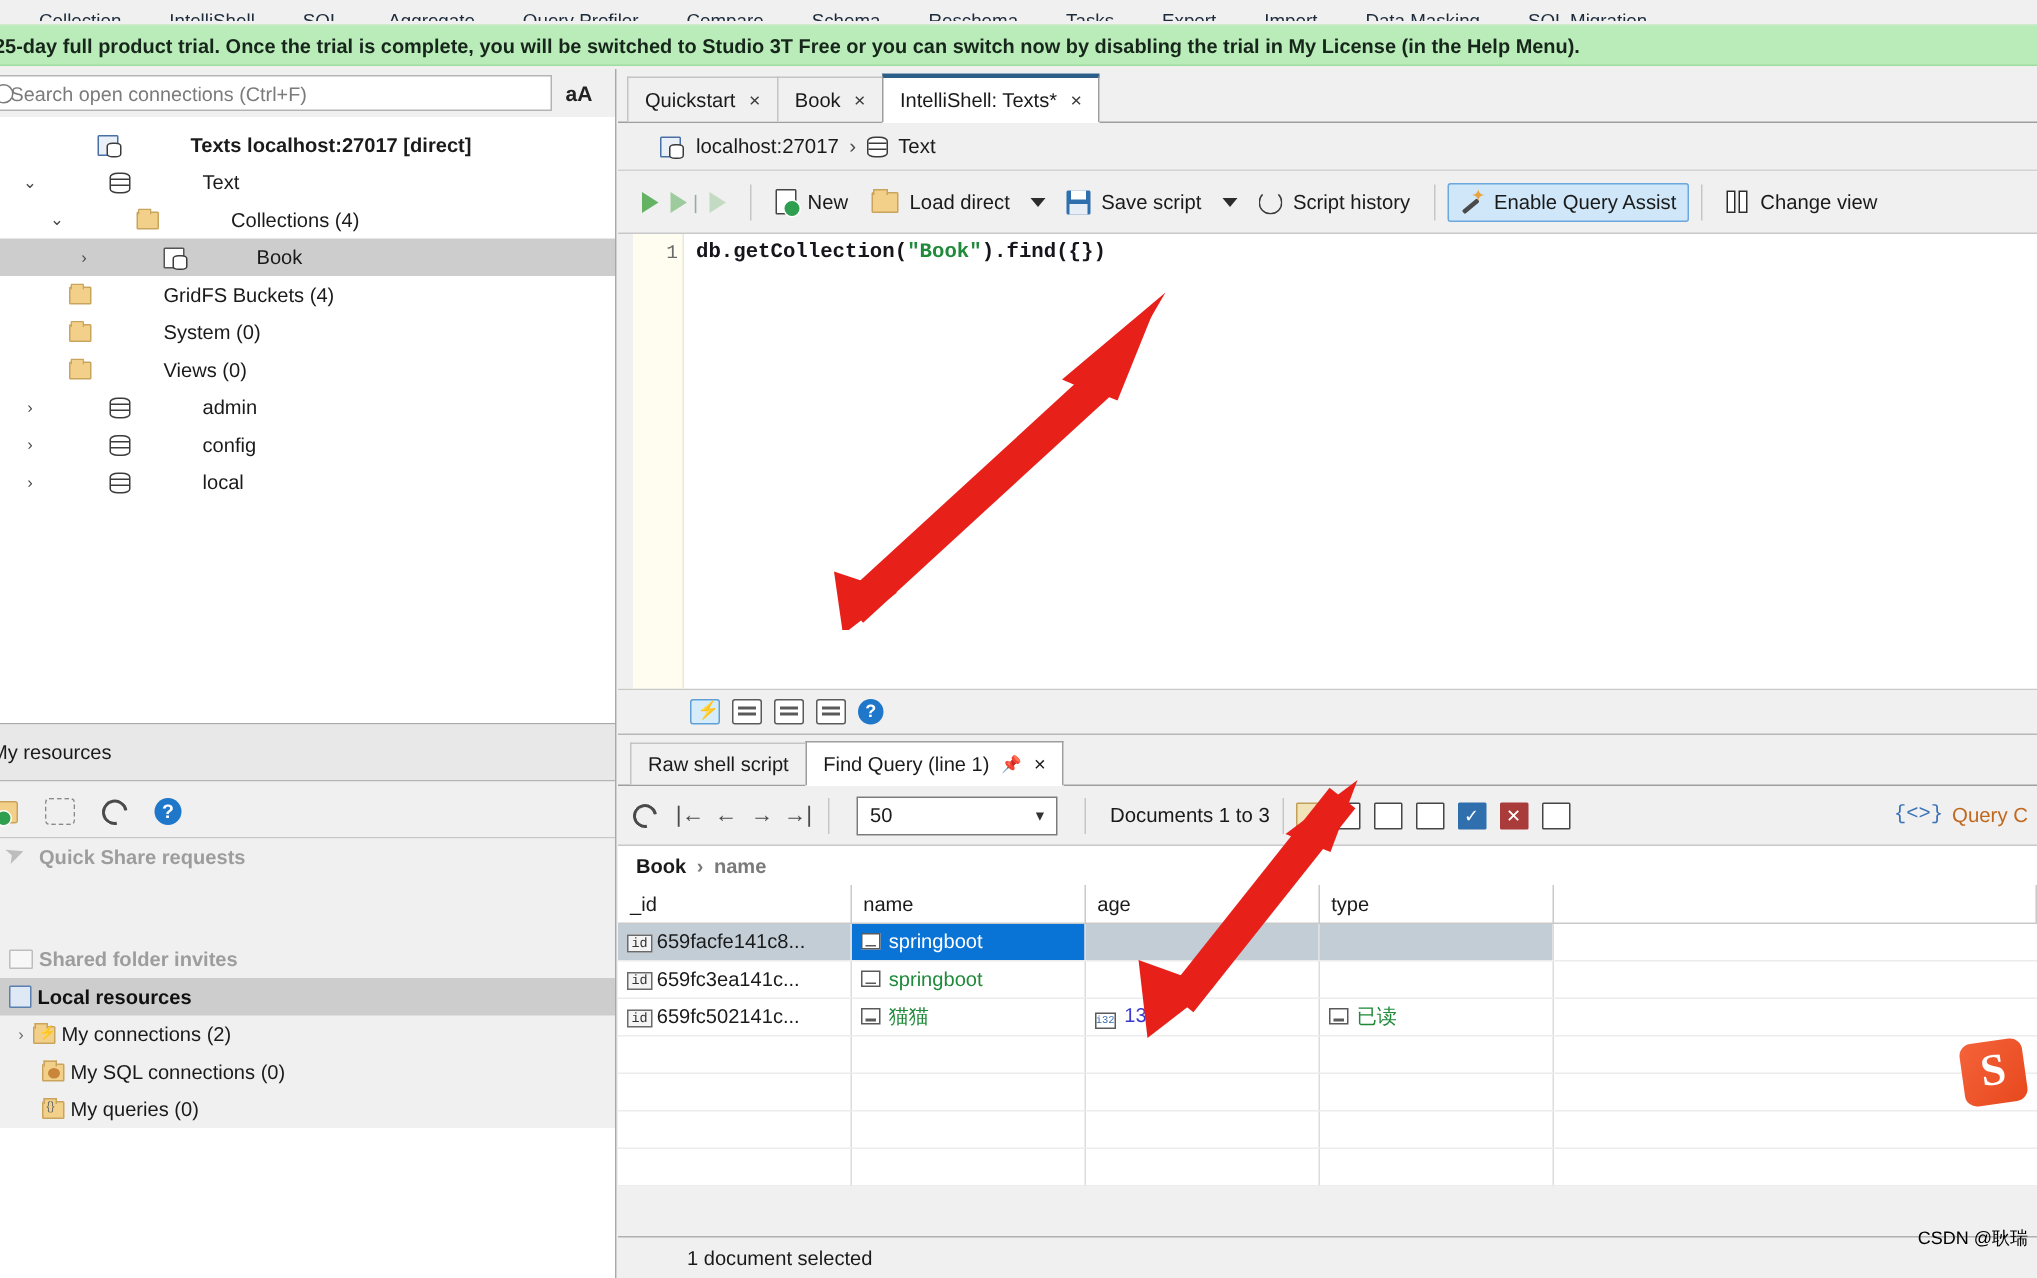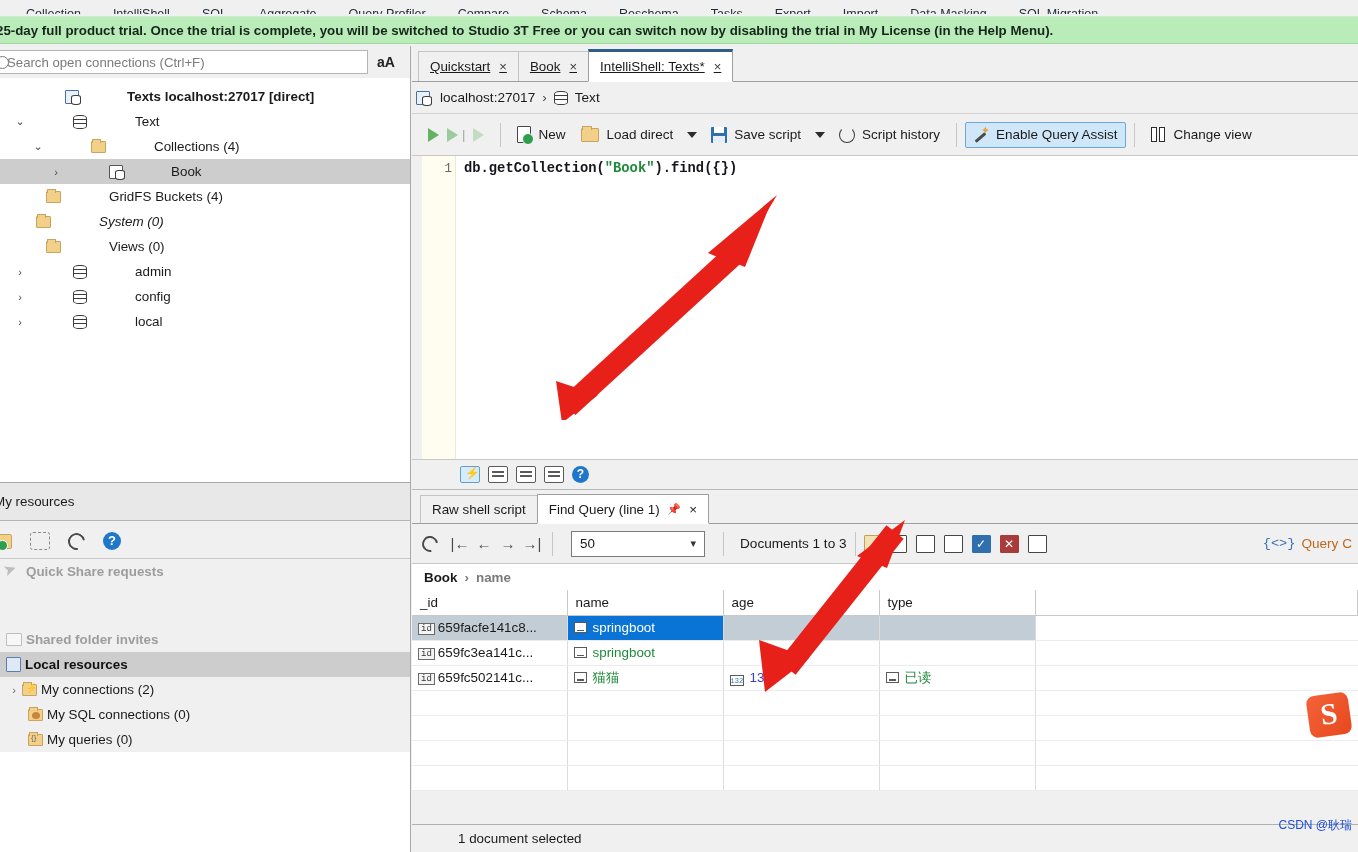--- a/index.html
+++ b/index.html
@@ -170,40 +170,39 @@
   
   .main {
     position: absolute; left: 412px; top: 46px; width: 946px; height: 806px;
     background: #f0f0f0;
   }
   
   .etabs {
     height: 36px; display: flex; align-items: flex-end;
     background: #f0f0f0; padding-left: 6px;
     border-bottom: 1px solid #9e9e9e;
-    text-decoration: underline;
   }
   .etab {
     height: 30px; display: flex; align-items: center; gap: 9px;
     padding: 0 11px; font-size: 13.4px;
     background: #f0f0f0;
     border: 1px solid #c4c4c4; border-bottom: none;
     margin-right: -1px;
   }
   .etab .x { color: #3a3a3a; font-size: 13px; cursor: pointer; }
   .etab.active {
     background: #fff; border: 1px solid #9e9e9e; border-top: 3px solid #2b5f87;
     border-bottom: 1px solid #fff; height: 33px; margin-bottom: -1px;
     font-weight: normal;
   }
 
   
   .crumb {
     height: 32px; background: #f0f0f0; display: flex; align-items: center;
-    gap: 7px; padding-left: 4px; font-size: 13.6px;
+    gap: 7px; padding-left: 28px; font-size: 13.6px;
     border-bottom: 1px solid #d2d2d2;
   }
   .crumb .gt { color: #4a4a4a; }
 
   
   .toolbar {
     height: 42px; background: #f0f0f0; display: flex; align-items: center;
     padding-left: 8px; gap: 0px; border-bottom: 1px solid #c8c8c8;
     overflow: hidden; white-space: nowrap;
   }
@@ -347,21 +346,21 @@
   
   .sogou {
     position:absolute; right: 8px; top: 648px; width: 42px; height: 42px;
     background: linear-gradient(135deg,#f4633a,#e8481d);
     border-radius: 8px; transform: rotate(-8deg);
     color:#fff; font-weight:bold; font-size:30px; text-align:center; line-height:40px;
     font-family:"Liberation Serif", serif;
   }
   
   .watermark {
-    position:absolute; right: 6px; bottom: 18px; font-size: 12px; color:#1d4ed8;
+    position:absolute; right: 6px; bottom: 18px; font-size: 12px; color:#000000;
   }
 
   
   .arrow { position:absolute; pointer-events:none; }
 </style>
 </head>
 <body>
 
 <div class="app">
 
@@ -411,21 +410,21 @@
       </div>
       <div class="trow sel" style="padding-left:48px;">
         <span class="chev">›</span>
         <span class="ico ico-coll"></span>
         <span class="lbl">Book</span>
       </div>
       <div class="trow" style="padding-left:46px;">
         <span class="ico ico-folder"></span>
         <span class="lbl">GridFS Buckets (4)</span>
       </div>
-      <div class="trow" style="padding-left:36px;font-style:italic;">
+      <div class="trow" style="padding-left:46px;">
         <span class="ico ico-folder"></span>
         <span class="lbl">System (0)</span>
       </div>
       <div class="trow" style="padding-left:46px;">
         <span class="ico ico-folder"></span>
         <span class="lbl">Views (0)</span>
       </div>
       <div class="trow" style="padding-left:12px;">
         <span class="chev">›</span>
         <span class="ico ico-db"></span>

